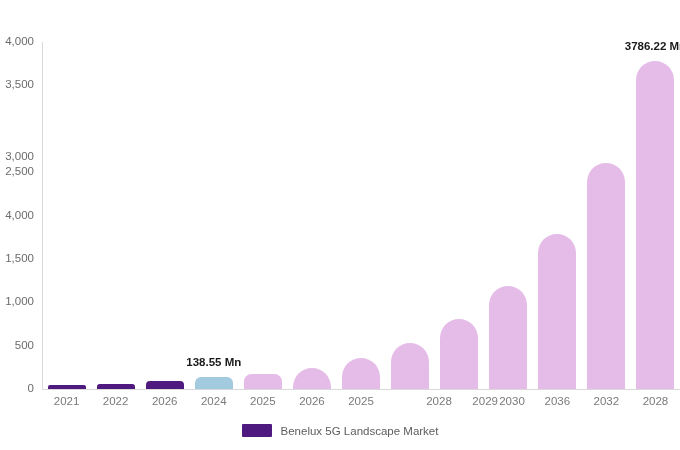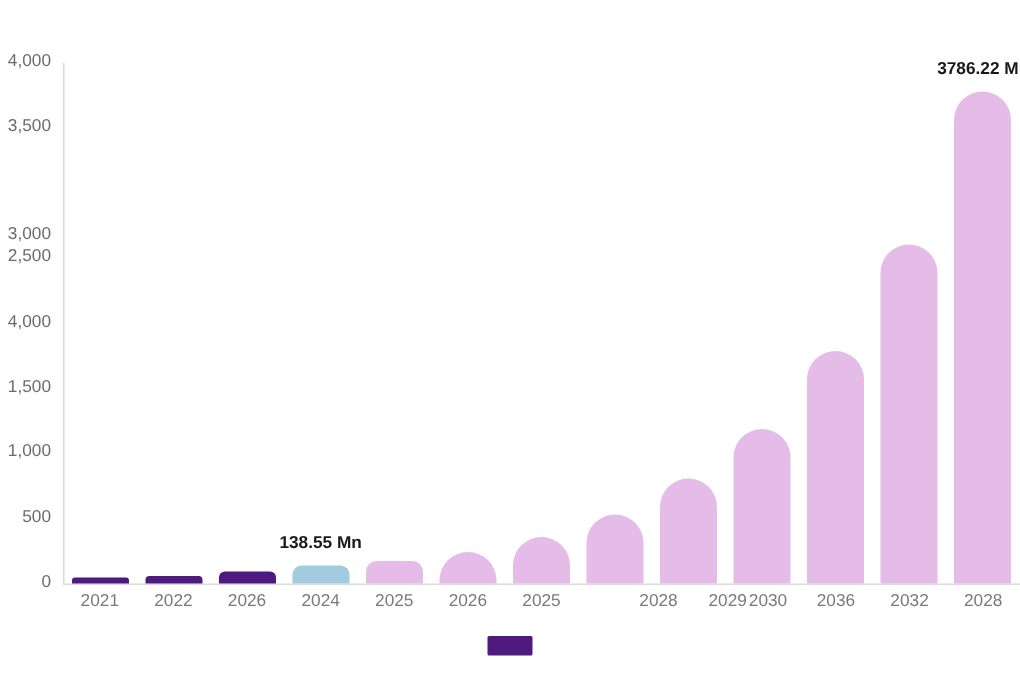--- a/index.html
+++ b/index.html
@@ -214,15 +214,16 @@
       <div class="xtick" style="left: 405px; margin-left: 34px;">2028</div>
       <div class="xtick" style="left: 459.154px; margin-left: 26px;">2029</div>
       <div class="xtick" style="left: 512px;">2030</div>
       <div class="xtick" style="left: 557.308px;">2036</div>
       <div class="xtick" style="left: 606.385px;">2032</div>
       <div class="xtick" style="left: 655.462px;">2028</div>
     </div>
 
   <div class="legend">
     <span class="legend-swatch" id="legend-swatch" style="background: rgb(78, 26, 127);"></span>
+    <span class="legend-label">Benelux 5G Landscape Market</span>
   </div>
 
 </div>
 
 </body></html>

